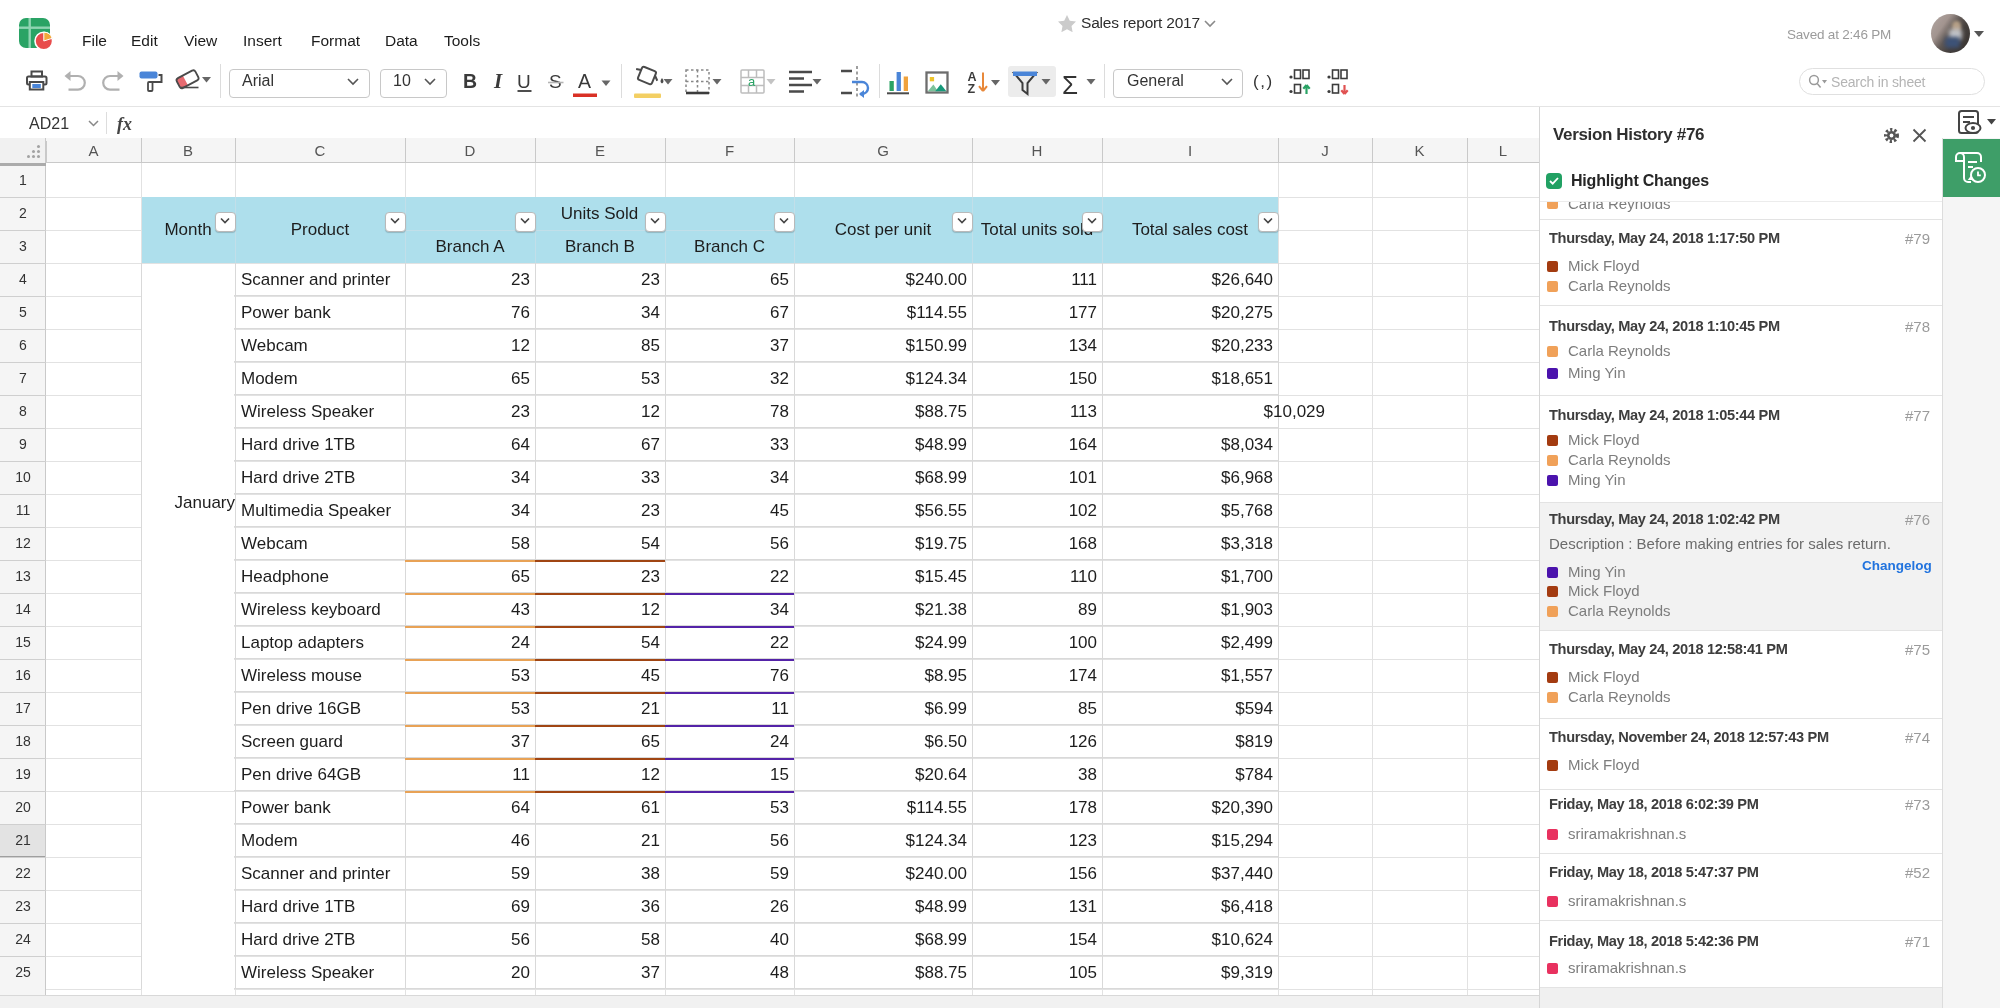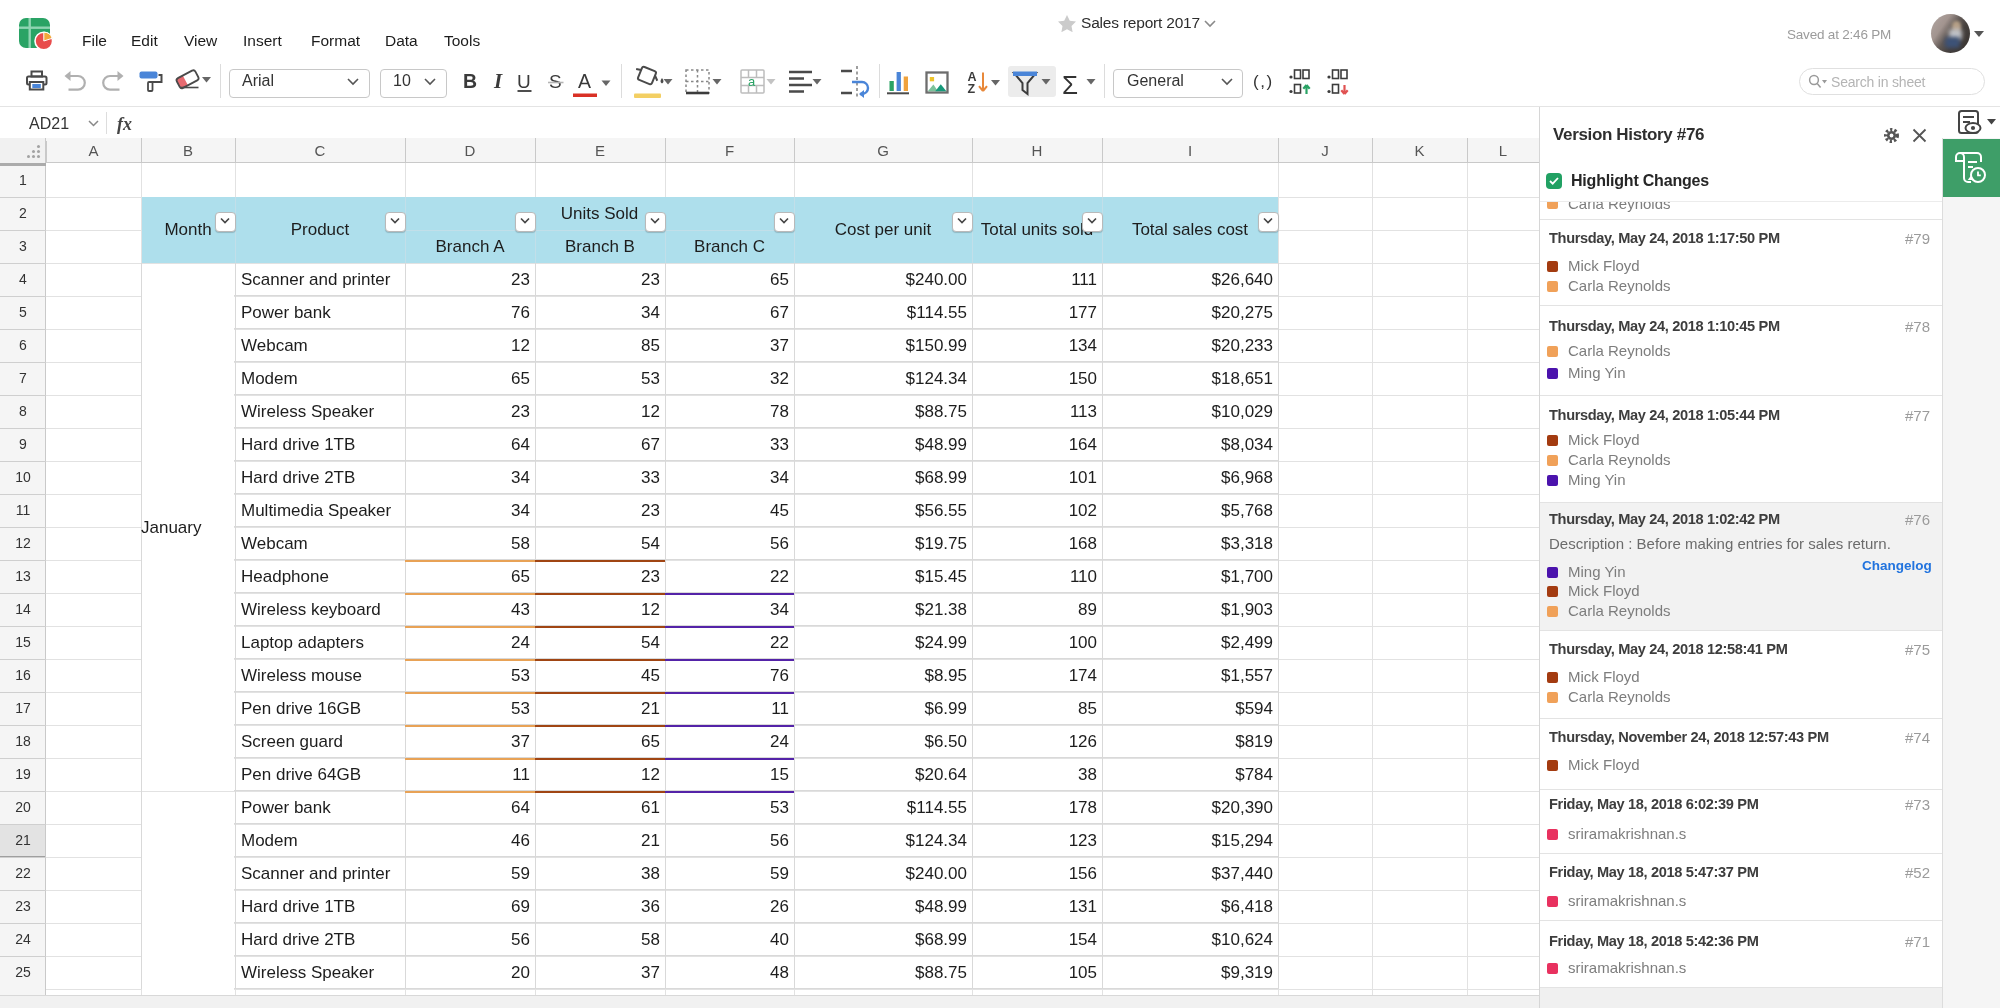--- a/index.html
+++ b/index.html
@@ -307,21 +307,21 @@
 <div class="vln" style="left:405px;top:263px;height:726px;background:#d9d9d9"></div>
 <div class="vln" style="left:535px;top:263px;height:726px;background:#d9d9d9"></div>
 <div class="vln" style="left:665px;top:263px;height:726px;background:#d9d9d9"></div>
 <div class="vln" style="left:794px;top:263px;height:726px;background:#d9d9d9"></div>
 <div class="vln" style="left:972px;top:263px;height:726px;background:#d9d9d9"></div>
 <div class="vln" style="left:1102px;top:263px;height:726px;background:#d9d9d9"></div>
 <div class="vln" style="left:1278px;top:263px;height:726px;background:#d9d9d9"></div>
 <div class="vln" style="left:141px;top:263px;height:726px;background:#d9d9d9"></div>
 <div class="a" style="left:142px;top:264px;width:92px;height:527px;background:#fff"></div>
 <div class="a" style="left:142px;top:792px;width:92px;height:203px;background:#fff"></div>
-<div class="cell" style="left:141px;top:511px;width:94px;text-align:left">January</div>
+<div class="cell" style="left:141px;top:486px;width:94px;text-align:right">January</div>
 <div class="a" style="left:142px;top:197px;width:1136px;height:66px;background:#aedfec"></div>
 <div class="vln" style="left:235px;top:197px;height:66px;background:#c2dfe9"></div>
 <div class="vln" style="left:405px;top:197px;height:66px;background:#c2dfe9"></div>
 <div class="vln" style="left:794px;top:197px;height:66px;background:#c2dfe9"></div>
 <div class="vln" style="left:972px;top:197px;height:66px;background:#c2dfe9"></div>
 <div class="vln" style="left:1102px;top:197px;height:66px;background:#c2dfe9"></div>
 <div class="vln" style="left:535px;top:230px;height:33px;background:#c2dfe9"></div>
 <div class="vln" style="left:665px;top:230px;height:33px;background:#c2dfe9"></div>
 <div class="hln" style="left:405px;top:230px;width:389px;background:#c2dfe9"></div>
 <div class="cell" style="left:141px;top:213px;width:94px;text-align:center">Month</div>
@@ -400,21 +400,21 @@
 <div class="cell num" style="left:665px;top:362px;width:124px">32</div>
 <div class="cell num" style="left:794px;top:362px;width:173px">$124.34</div>
 <div class="cell num" style="left:972px;top:362px;width:125px">150</div>
 <div class="cell num" style="left:1102px;top:362px;width:171px">$18,651</div>
 <div class="cell" style="left:241px;top:395px">Wireless Speaker</div>
 <div class="cell num" style="left:405px;top:395px;width:125px">23</div>
 <div class="cell num" style="left:535px;top:395px;width:125px">12</div>
 <div class="cell num" style="left:665px;top:395px;width:124px">78</div>
 <div class="cell num" style="left:794px;top:395px;width:173px">$88.75</div>
 <div class="cell num" style="left:972px;top:395px;width:125px">113</div>
-<div class="cell num" style="left:1102px;top:395px;width:171px">$10,029</div>
+<div class="cell num" style="left:1154px;top:395px;width:171px">$10,029</div>
 <div class="cell" style="left:241px;top:428px">Hard drive 1TB</div>
 <div class="cell num" style="left:405px;top:428px;width:125px">64</div>
 <div class="cell num" style="left:535px;top:428px;width:125px">67</div>
 <div class="cell num" style="left:665px;top:428px;width:124px">33</div>
 <div class="cell num" style="left:794px;top:428px;width:173px">$48.99</div>
 <div class="cell num" style="left:972px;top:428px;width:125px">164</div>
 <div class="cell num" style="left:1102px;top:428px;width:171px">$8,034</div>
 <div class="cell" style="left:241px;top:461px">Hard drive 2TB</div>
 <div class="cell num" style="left:405px;top:461px;width:125px">34</div>
 <div class="cell num" style="left:535px;top:461px;width:125px">33</div>

